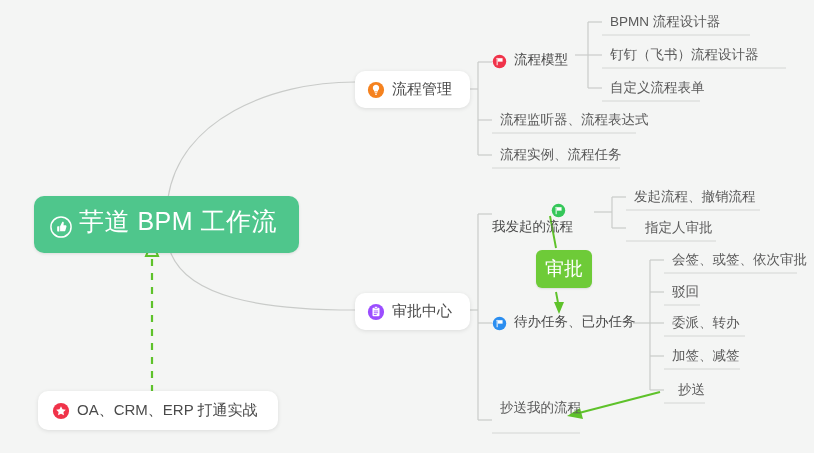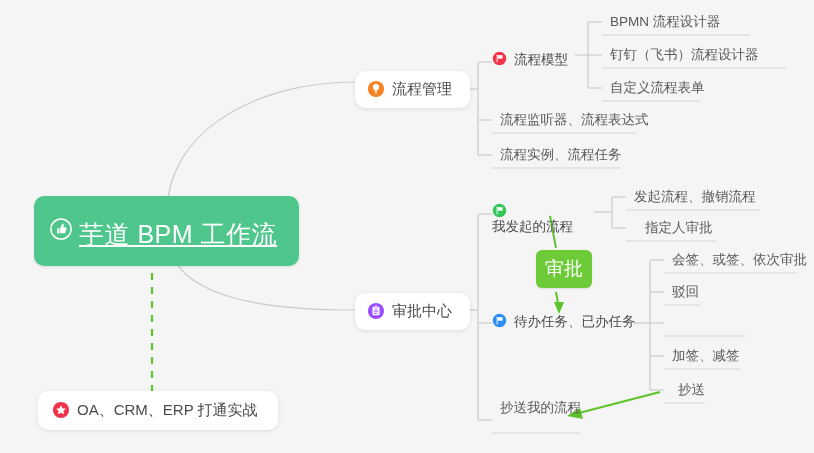--- a/index.html
+++ b/index.html
@@ -17,32 +17,31 @@
   svg.links {
     position: absolute; left:0; top:0;
     width: 814px; height: 453px;
     pointer-events: none;
   }
 
   
   .node {
     position: absolute;
     display: flex;
-    align-items: flex-start;
+    align-items: flex-end;
     white-space: nowrap;
   }
 
   
   .root {
     background: #4fc68c;
     border-radius: 10px;
-    padding: 22px 22px 15px 16px;
+    padding: 9px 22px 15px 16px;
     box-shadow: 0 1px 3px rgba(0,0,0,.10);
     color: #fff;
-    text-decoration: underline;
   }
   .root .label {
     font-size: 25px;
     letter-spacing: .5px;
     color: #ffffff;
   }
 
   
   .card {
     background: #ffffff;
@@ -265,20 +264,23 @@
     </span>
     <span class="label">待办任务、已办任务</span>
   </div>
 
   <div class="node leaf" style="left:662px; top:248px; border:none;">
     <span class="label">会签、或签、依次审批</span>
   </div>
   <div class="node leaf" style="left:662px; top:280px; border:none;">
     <span class="label">驳回</span>
   </div>
+  <div class="node leaf" style="left:662px; top:311px; border:none;">
+    <span class="label">委派、转办</span>
+  </div>
   <div class="node leaf" style="left:662px; top:344px; border:none;">
     <span class="label">加签、减签</span>
   </div>
   <div class="node leaf" style="left:668px; top:378px; border:none;">
     <span class="label">抄送</span>
   </div>
 
   <div class="node leaf" style="left:490px; top:396px; border:none;">
     <span class="label">抄送我的流程</span>
   </div>

